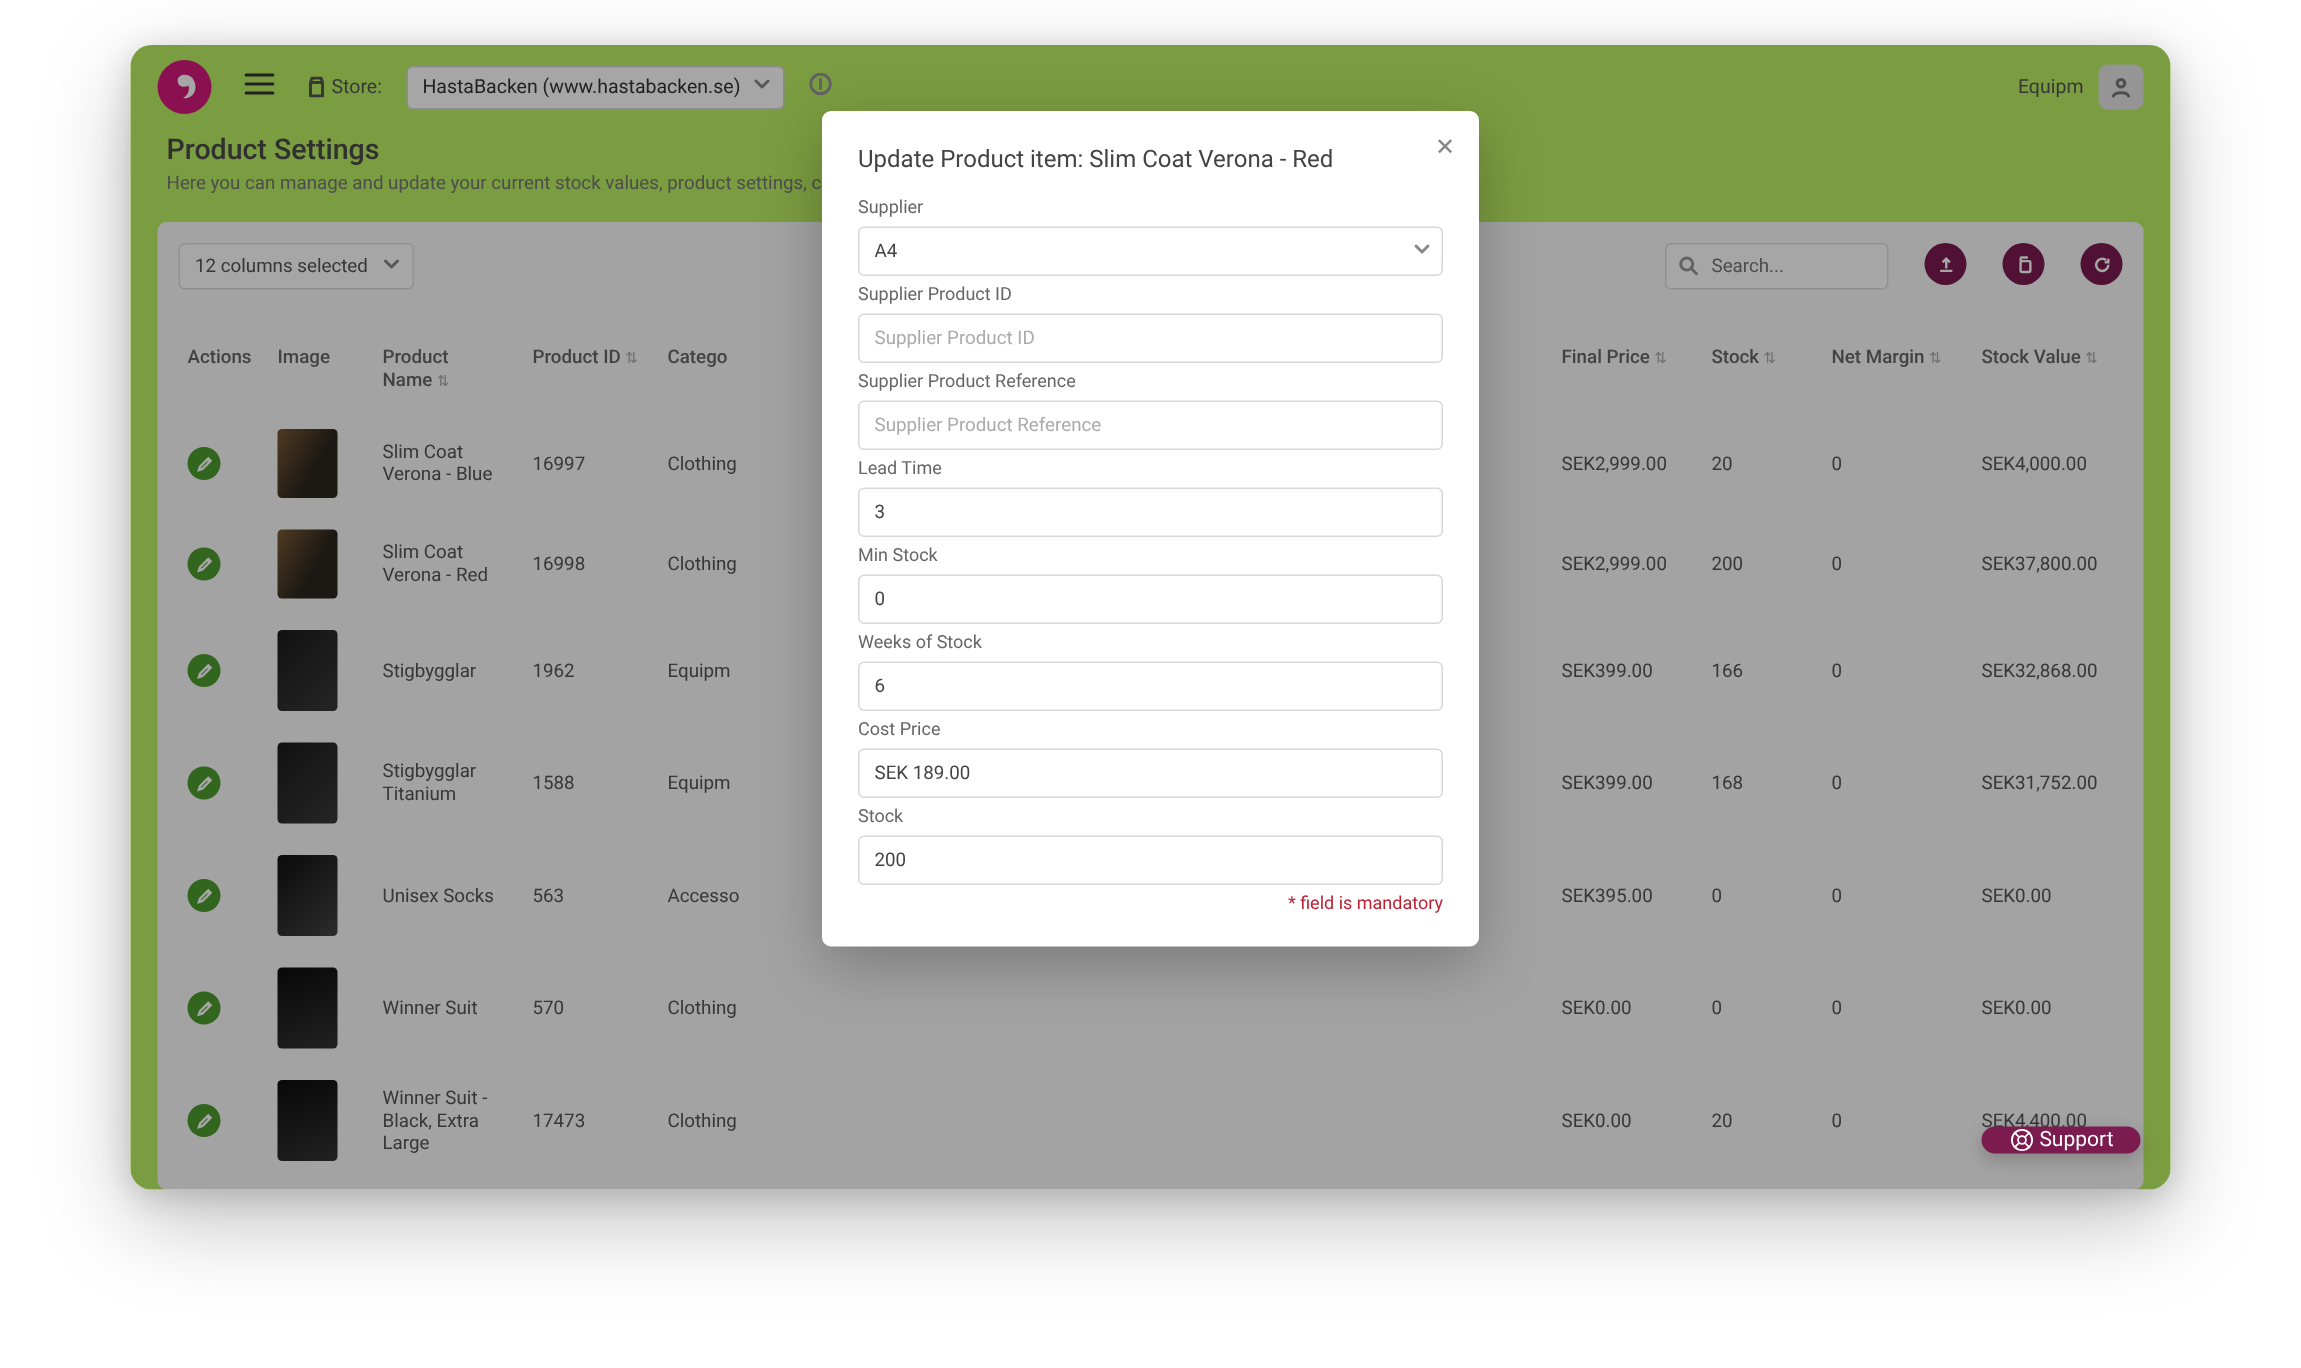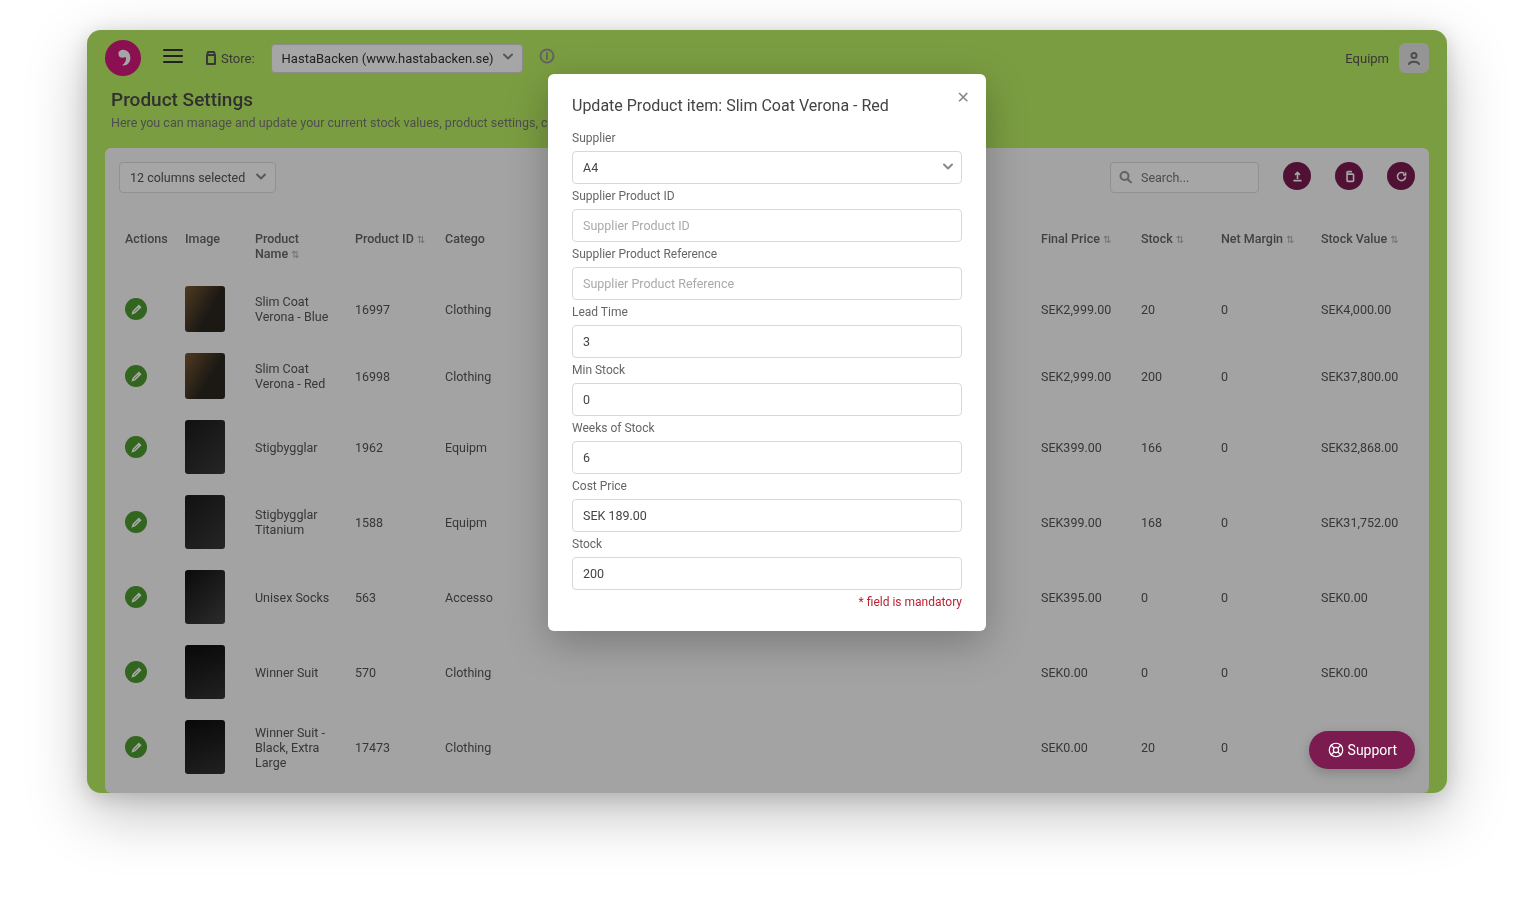--- a/index.html
+++ b/index.html
@@ -55,21 +55,21 @@
   .fld{ margin-bottom:5px; }
   .fld label{ display:block; font-size:12px; color:#666; margin-bottom:6px;}
   .fld .control{ position:relative; }
   .fld input, .fld .select{ width:100%; border:1px solid #d8d8d8; border-radius:4px; padding:8px 10px; font-size:12.5px; color:#444; background:#fff;}
   .fld input::placeholder{ color:#aaa; }
   .fld .select{ padding-right:26px; }
   .mandatory{ text-align:right; font-size:12px; color:#b23; margin-bottom:4px;}
   .modal-actions{ display:flex; justify-content:flex-end; gap:22px; font-size:13px;}
   .modal-actions button{ background:none; border:none; cursor:pointer; display:flex; align-items:center; gap:5px; color:#555; font-size:13px;}
   
-  .support{ position:absolute; right:32px; bottom:24px; background:#7b1b50; color:#fff; border-radius:22px; padding:10px 18px; display:flex; align-items:center; gap:3px; font-size:14px; box-shadow:0 4px 12px rgba(0,0,0,.2); cursor:pointer;}
+  .support{ position:absolute; right:20px; bottom:24px; background:#7b1b50; color:#fff; border-radius:22px; padding:0 18px; display:flex; align-items:center; gap:3px; font-size:14px; box-shadow:0 4px 12px rgba(0,0,0,.2); cursor:pointer;}
   .support svg{ width:18px; height:18px; stroke:#fff; fill:none; stroke-width:1.6;}
   
   .str{ stroke:currentColor; fill:none; stroke-width:2; stroke-linecap:round; stroke-linejoin:round;}
   
   .t-brown{background:linear-gradient(120deg,#7a5a32,#2b2620 60%);}
   .t-dark{background:linear-gradient(135deg,#1b1b1b,#3a3a3a);}
   .t-dark2{background:linear-gradient(135deg,#111,#444);}
   .t-black{background:linear-gradient(160deg,#0d0d0d,#333);}
 </style>
 </head>

